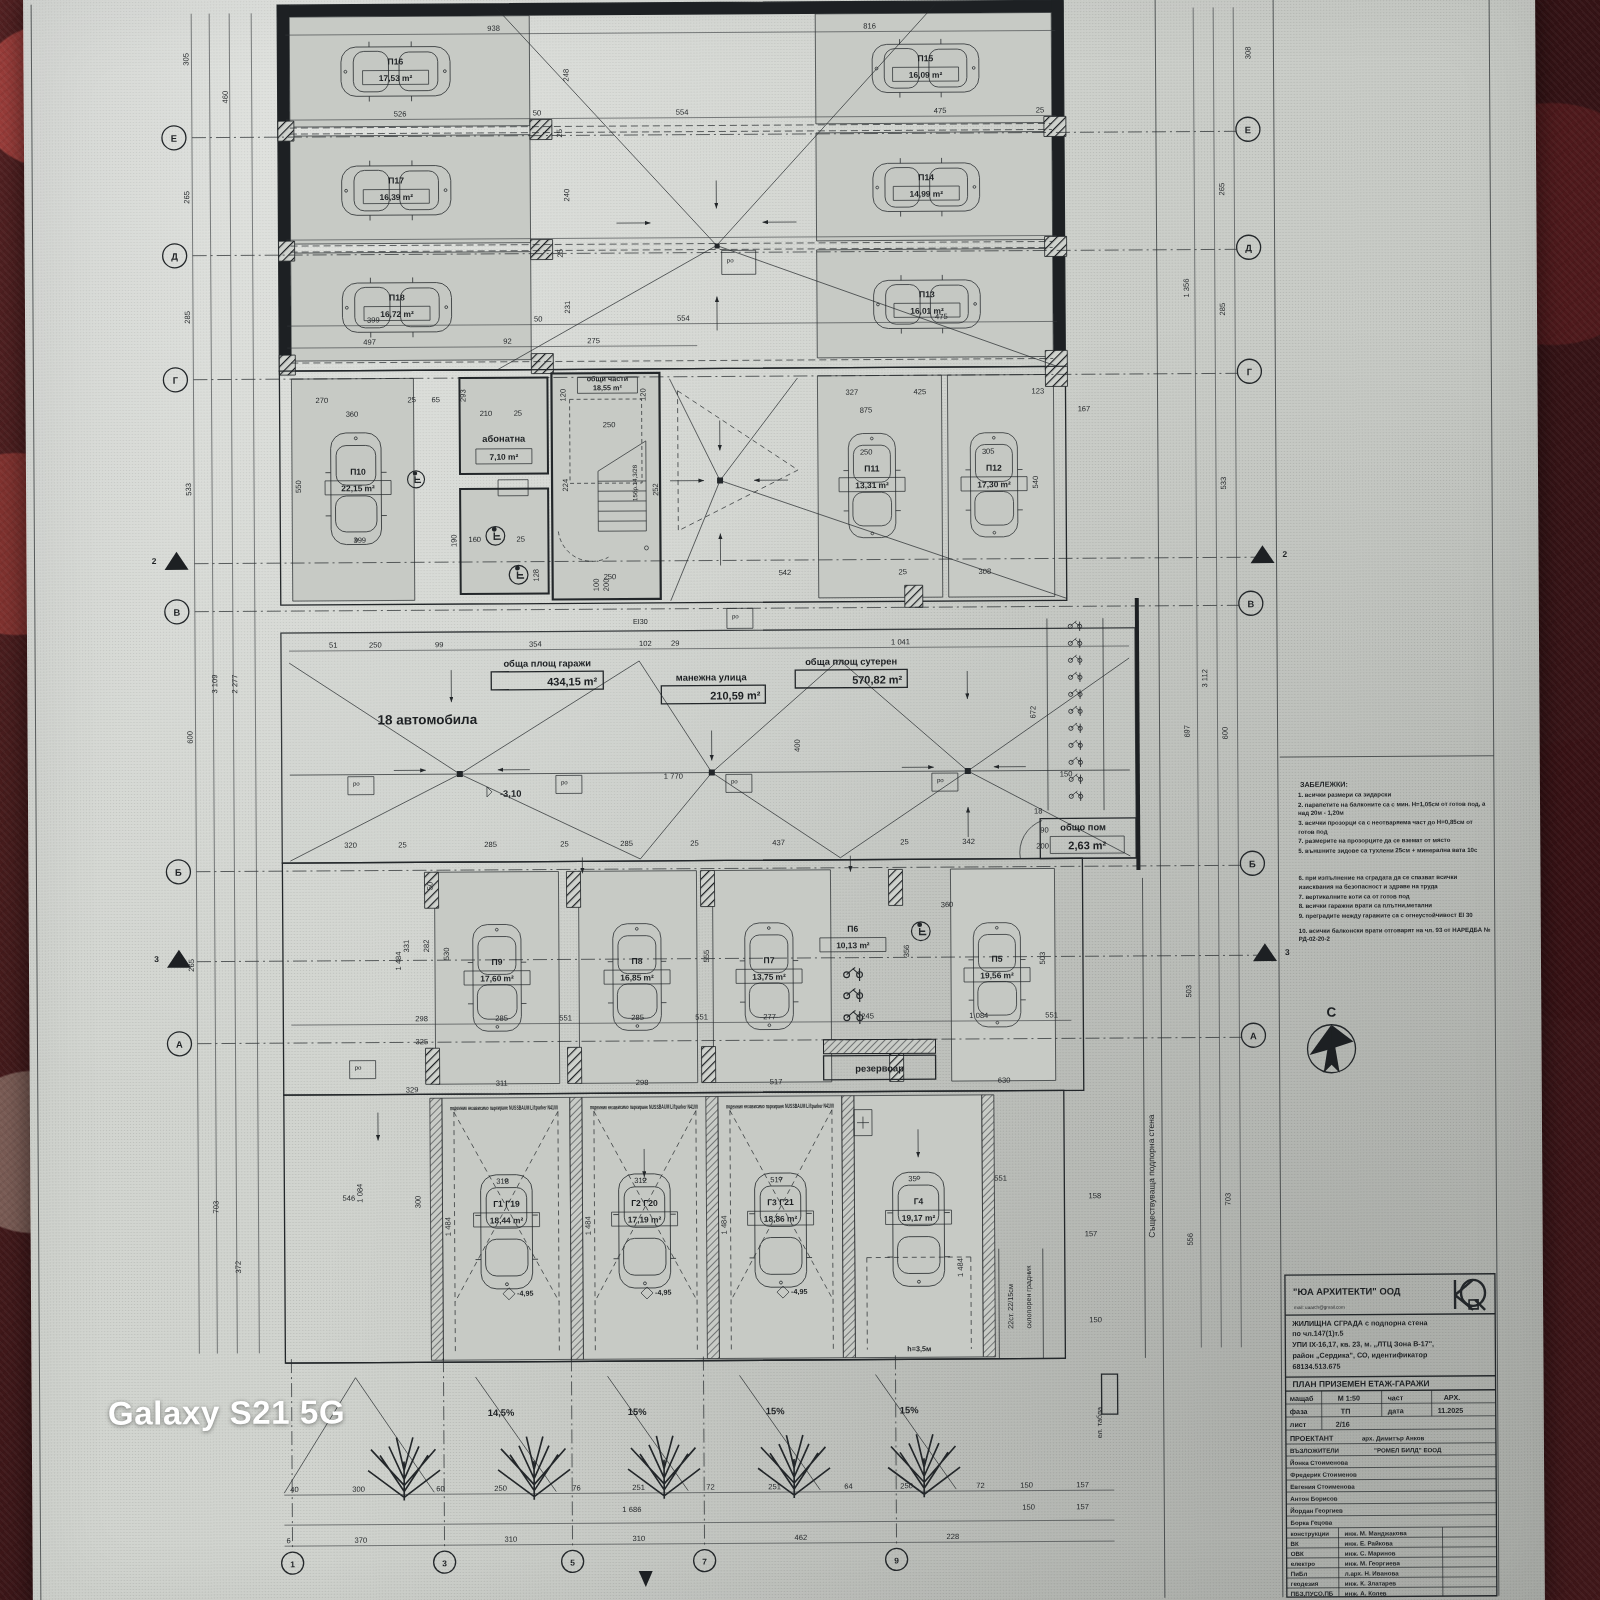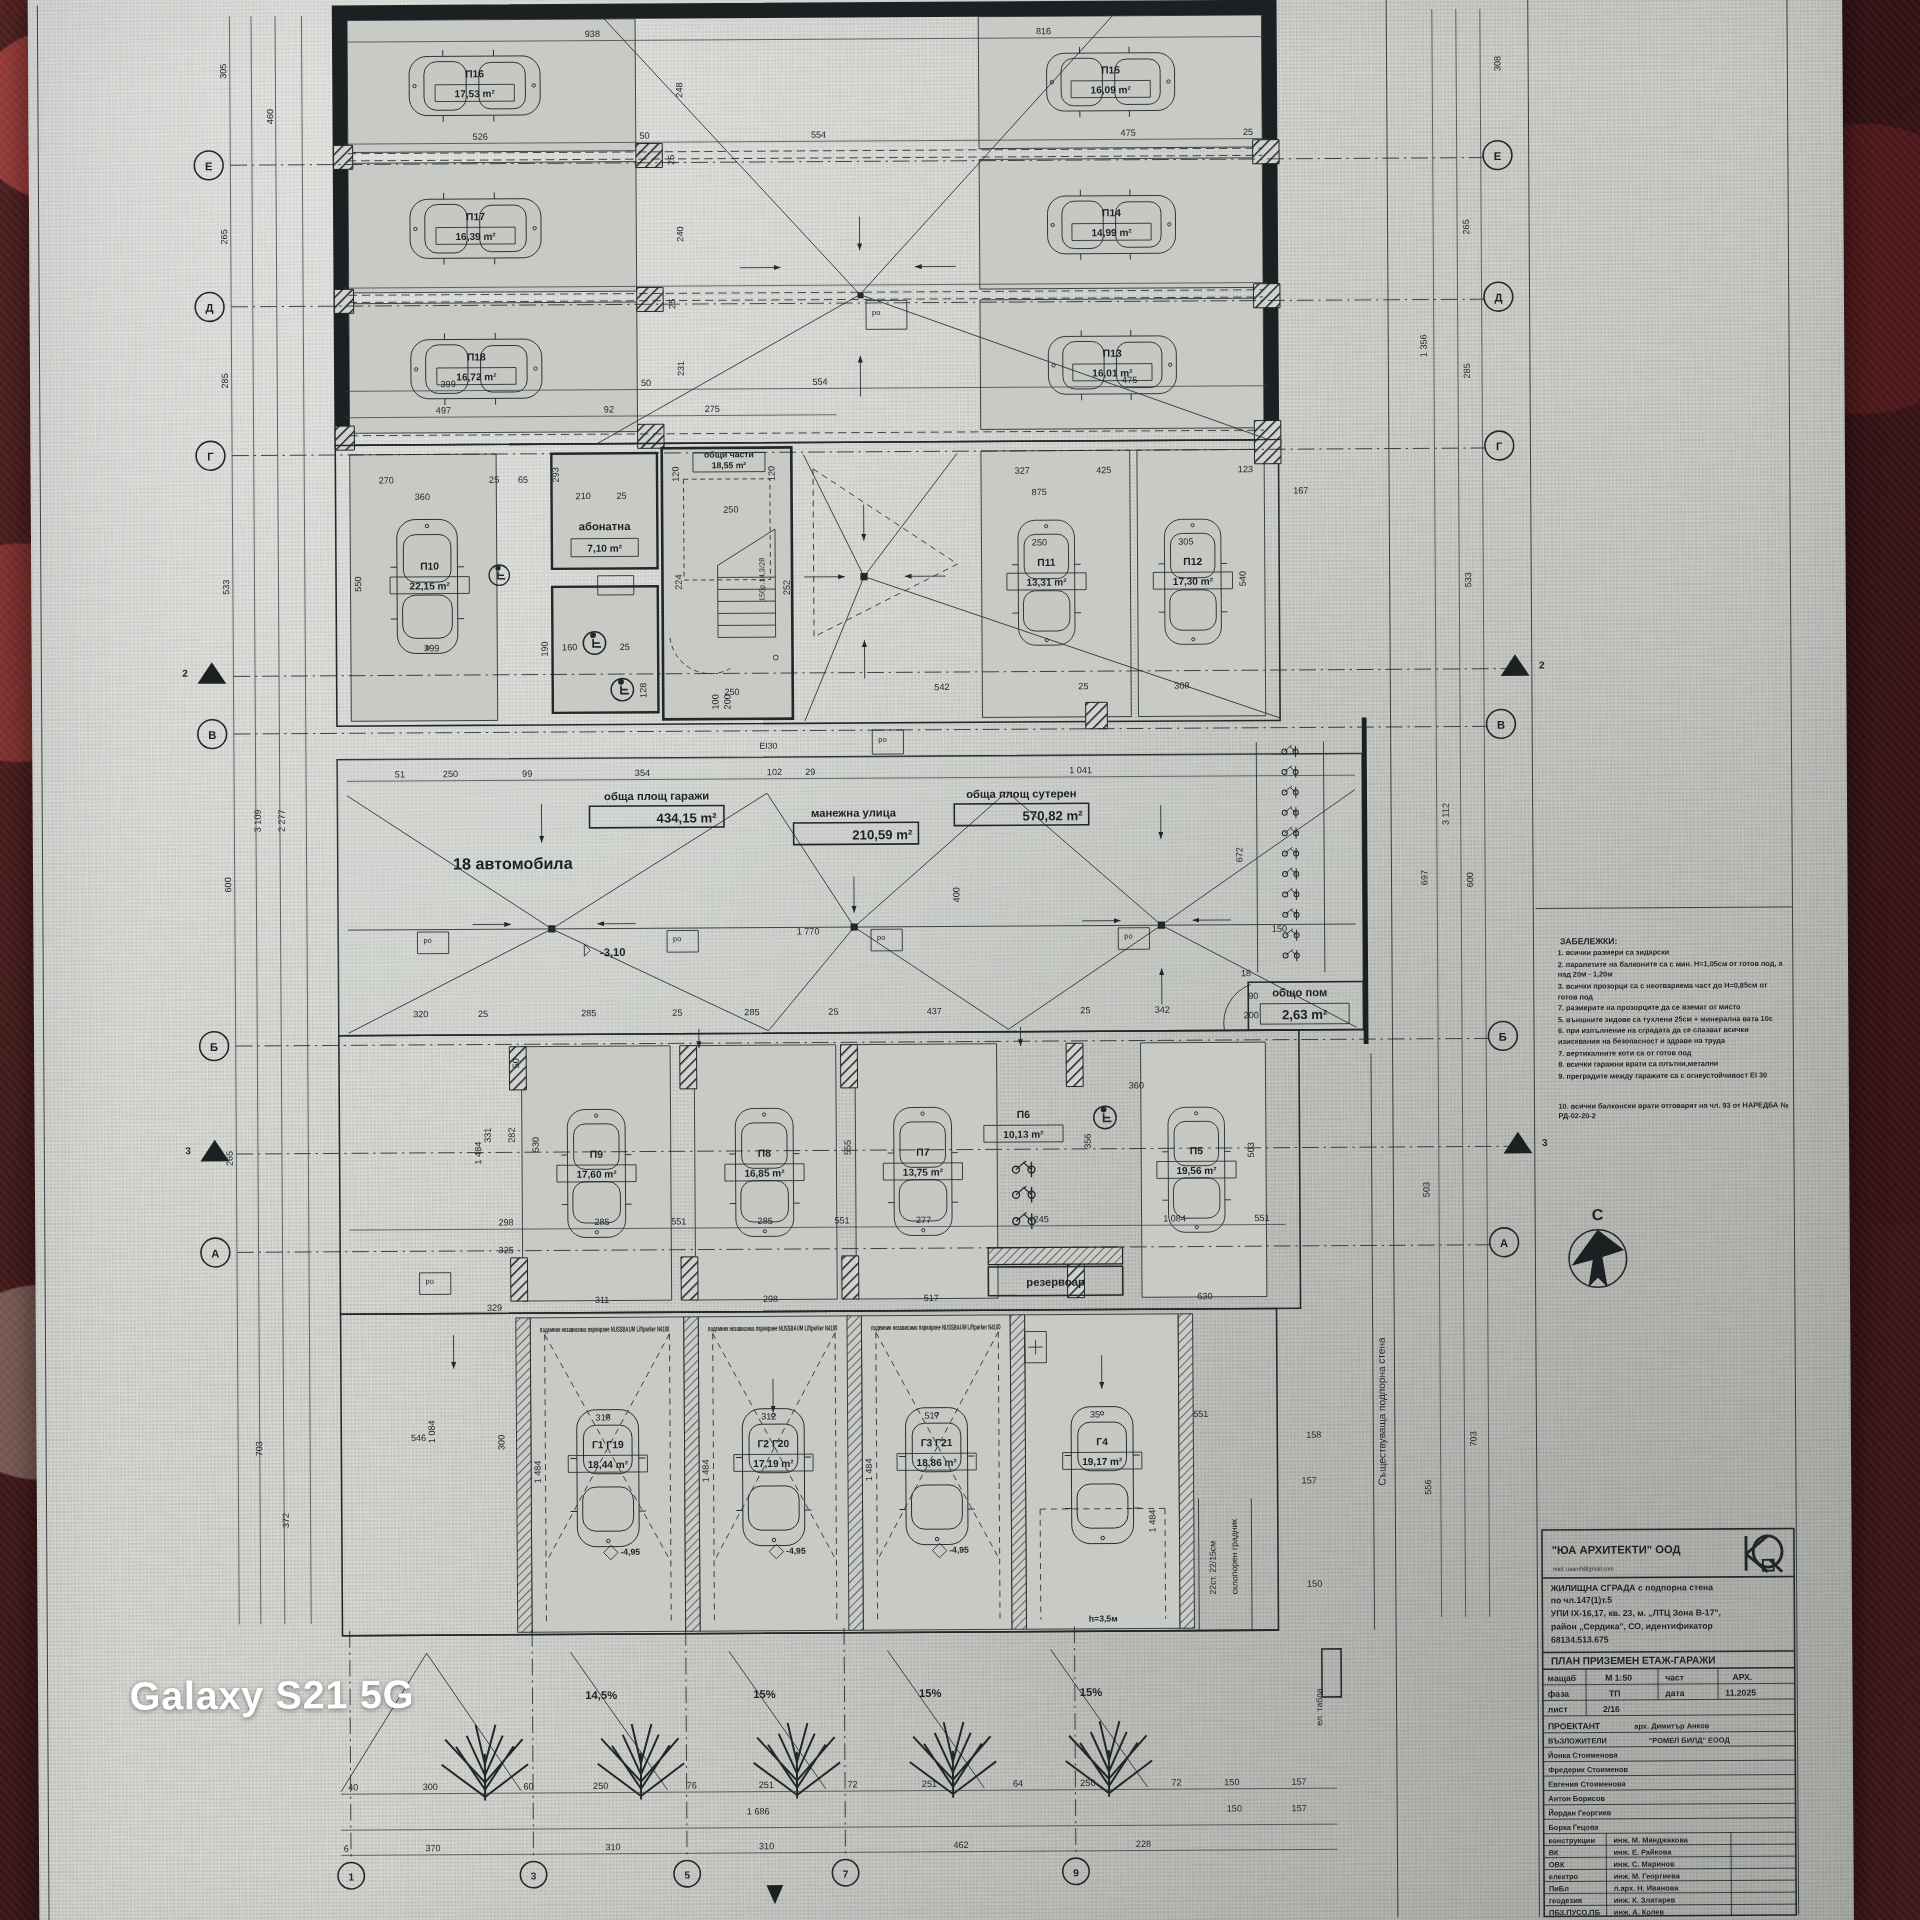--- a/index.html
+++ b/index.html
@@ -875,25 +875,25 @@
     </g>
 
     <g>
       <text class="t7 b" x="1300" y="790">ЗАБЕЛЕЖКИ:</text>
       <foreignObject x="1298" y="794" width="192" height="210">
         <div xmlns="http://www.w3.org/1999/xhtml" id="notes-list" style="font-family:'Liberation Sans',sans-serif;font-size:6.1px;line-height:1.42;color:#1d2023;font-weight:bold;">
         <div style="margin-bottom: 1px;">1. всички размери са зидарски</div>
               <div style="margin-bottom: 1px;">2. парапетите на балконите са с мин. H=1,05см от готов под, а над 20м - 1,20м</div>
               <div style="margin-bottom: 1px;">3. всички прозорци са с неотваряема част до H=0,85см от готов под</div>
               <div style="margin-bottom: 1px;">7. размерите на прозорците да се вземат от място</div>
-              <div style="margin-bottom: 1px;">5. външните зидове са тухлени 25см + минерална вата 10с</div>
+              <div style="margin-bottom: 19px;">5. външните зидове са тухлени 25см + минерална вата 10с</div>
               <div style="margin-bottom: 1px;">6. при изпълнение на сградата да се спазват всички изисквания на безопасност и здраве на труда</div>
               <div style="margin-bottom: 1px;">7. вертикалните коти са от готов под</div>
               <div style="margin-bottom: 1px;">8. всички гаражни врати са плътни,метални</div>
-              <div style="margin-bottom: 16px;">9. преградите между гаражите са с огнеустойчивост EI 30</div>
+              <div style="margin-bottom: 6px;">9. преградите между гаражите са с огнеустойчивост EI 30</div>
               <div style="margin-bottom: 1px;">10. всички балконски врати отговарят на чл. 93 от НАРЕДБА № РД-02-20-2</div>
             </div>
       </foreignObject>
     </g>
 
     <g>
       <text class="t13" x="1330" y="1020" text-anchor="middle">С</text>
       <circle cx="1330" cy="1052" r="24" fill="none" class="ln med"></circle>
       <path d="M1330,1028 L1322,1076 L1330,1068 L1338,1076 Z" fill="#1d2023"></path>
       <path d="M1330,1028 L1308,1058 L1330,1052 Z" fill="#1d2023"></path>

